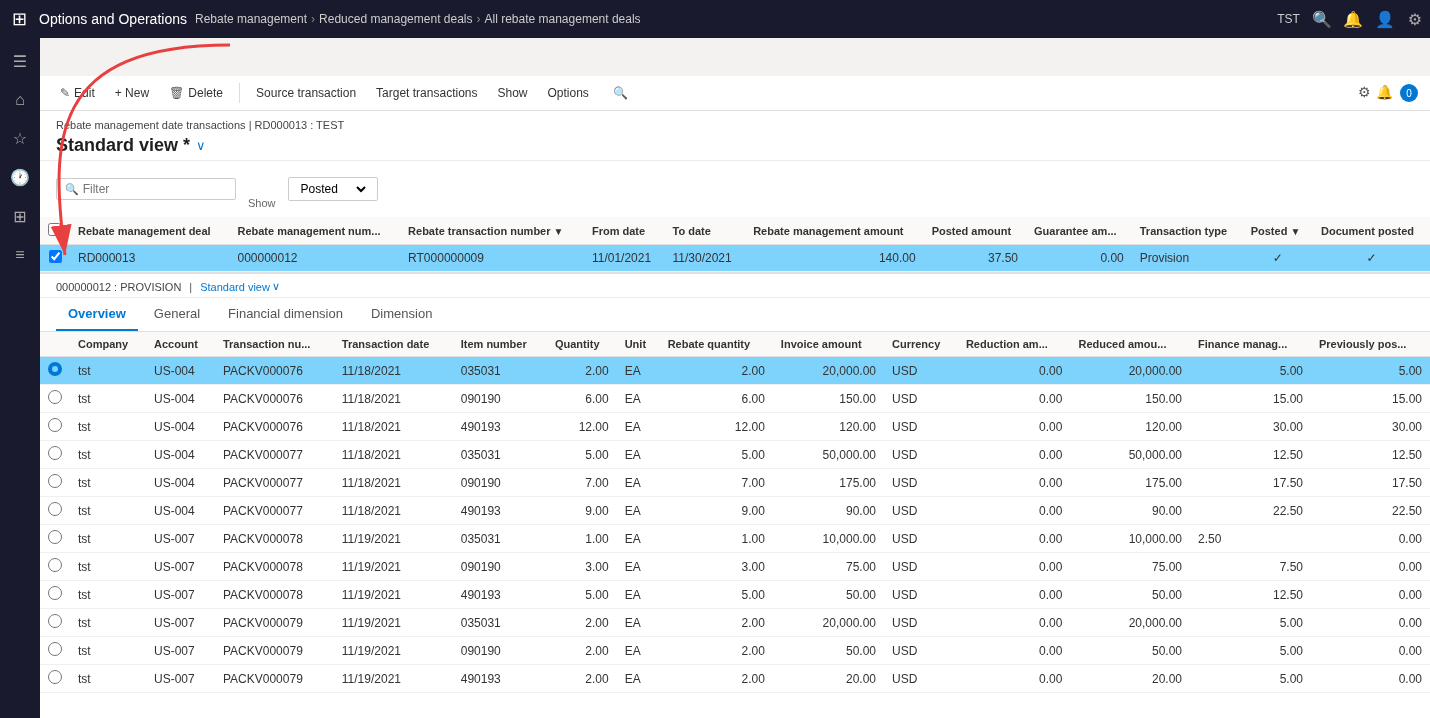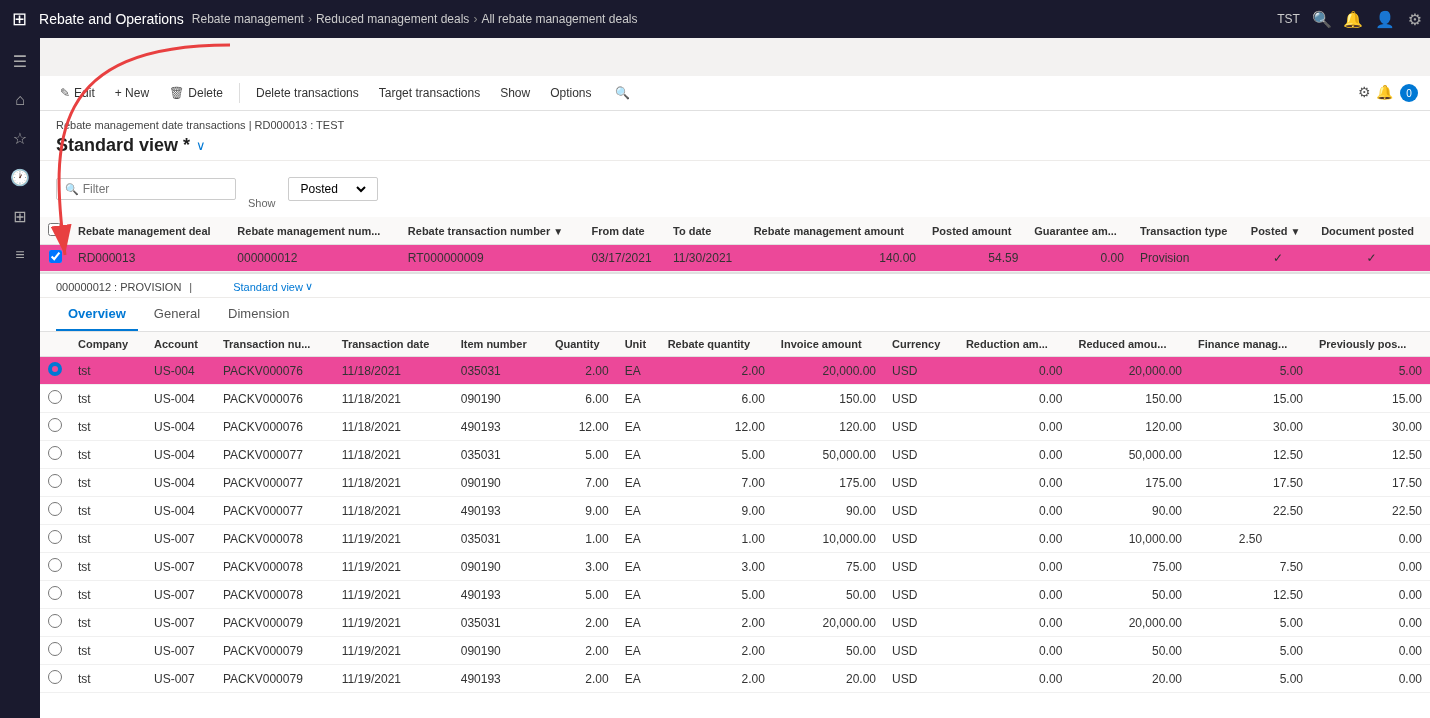--- a/index.html
+++ b/index.html
@@ -201,40 +201,40 @@
       white-space: nowrap;
       font-size: 11px;
     }
     .data-table td {
       padding: 5px 8px;
       border-bottom: 1px solid #f0f0f0;
       color: #333;
       white-space: nowrap;
       font-size: 12px;
     }
-    .data-table tr.selected td { background: #ec4899; }
+    .data-table tr.selected td { background: #7dd3fc; }
     .checkbox-cell { width: 30px; text-align: center; }
     .radio-cell { width: 30px; text-align: center; }
     .link-cell { color: #0078d4; cursor: pointer; }
     .check-mark { color: #333; font-size: 13px; }
 
     
     .section-header {
       display: flex;
       align-items: center;
       padding: 6px 16px 4px 16px;
       background: #fff;
       border-bottom: 1px solid #edebe9;
       flex-shrink: 0;
       font-size: 11px;
       color: #555;
       gap: 8px;
     }
     .section-breadcrumb { font-size: 11px; color: #444; }
-    .section-view { color: #0078d4; cursor: pointer; font-size: 11px; display: flex; align-items: center; gap: 2px; margin-left: 33px; }
+    .section-view { color: #0078d4; cursor: pointer; font-size: 11px; display: flex; align-items: center; gap: 2px; }
 
     
     .bottom-title {
       font-size: 18px;
       font-weight: 600;
       color: #1f1f1f;
       padding: 6px 16px 4px 16px;
       background: #fff;
       flex-shrink: 0;
     }
@@ -286,21 +286,21 @@
       left: 0;
       pointer-events: none;
       z-index: 9999;
     }
   </style>
 </head>
 <body>
 
 <div class="top-bar">
   <span class="top-bar-grid-icon">⊞</span>
-  <span class="top-bar-title">Rebate and Operations</span>
+  <span class="top-bar-title">Options and Operations</span>
   <div class="breadcrumb-nav">
     <span class="breadcrumb-item">Rebate management</span>
     <span class="breadcrumb-sep">›</span>
     <span class="breadcrumb-item">Reduced management deals</span>
     <span class="breadcrumb-sep">›</span>
     <span class="breadcrumb-item">All rebate management deals</span>
   </div>
   <div class="top-bar-right">
     <span class="tst-label">TST</span>
     <span style="color:#aaa;font-size:16px;cursor:pointer">🔍</span>
@@ -328,21 +328,21 @@
     </button>
     <button class="toolbar-btn">
       <span>+ New</span>
     </button>
     <button class="toolbar-btn">
       <span class="icon">🗑</span>
       <span>Delete</span>
     </button>
     <div class="toolbar-sep"></div>
     <button class="toolbar-btn">
-      <span>Delete transactions</span>
+      <span>Source transaction</span>
     </button>
     <button class="toolbar-btn">
       <span>Target transactions</span>
     </button>
     <button class="toolbar-btn">
       <span>Show</span>
     </button>
     <button class="toolbar-btn">
       <span>Options</span>
     </button>
@@ -405,24 +405,24 @@
         </tr>
       </thead>
       <tbody id="top-table-body">
       <tr class="selected">
       <td class="checkbox-cell">
         <input type="checkbox" checked="" style="">
       </td>
       <td class="link-cell">RD000013</td>
       <td>000000012</td>
       <td>RT000000009</td>
-      <td>03/17/2021</td>
+      <td>11/01/2021</td>
       <td>11/30/2021</td>
       <td style="text-align:right">140.00</td>
-      <td style="text-align:right">54.59</td>
+      <td style="text-align:right">37.50</td>
       <td style="text-align:right">0.00</td>
       <td>Provision</td>
       <td class="check-mark" style="text-align:center">✓</td>
       <td class="check-mark" style="text-align:center">✓</td>
     </tr>
         </tbody>
     </table>
   </div>
 
   <div class="section-header">
@@ -431,20 +431,21 @@
     <span class="section-view">
       <span>Standard view</span>
       <span>∨</span>
     </span>
   </div>
 
 
   <div class="tabs-row">
     <div class="tab active">Overview</div>
     <div class="tab">General</div>
+    <div class="tab">Financial dimension</div>
     <div class="tab">Dimension</div>
   </div>
 
   <div class="bottom-table-section">
     <table class="data-table">
       <thead>
         <tr>
           <th class="radio-cell"></th>
           <th>Company</th>
           <th>Account</th>
@@ -586,21 +587,21 @@
       <td>PACKV000078</td>
       <td>11/19/2021</td>
       <td class="link-cell">035031</td>
       <td style="text-align:right">1.00</td>
       <td>EA</td>
       <td style="text-align:right">1.00</td>
       <td style="text-align:right">10,000.00</td>
       <td>USD</td>
       <td style="text-align:right">0.00</td>
       <td style="text-align:right">10,000.00</td>
-      <td style="text-align:center">2.50</td>
+      <td style="text-align:left">2.50</td>
       <td style="text-align:right">0.00</td>
     </tr>
           <tr>
       <td class="radio-cell">
         <span class="radio-btn"></span>
       </td>
       <td>tst</td>
       <td>US-007</td>
       <td>PACKV000078</td>
       <td>11/19/2021</td>

